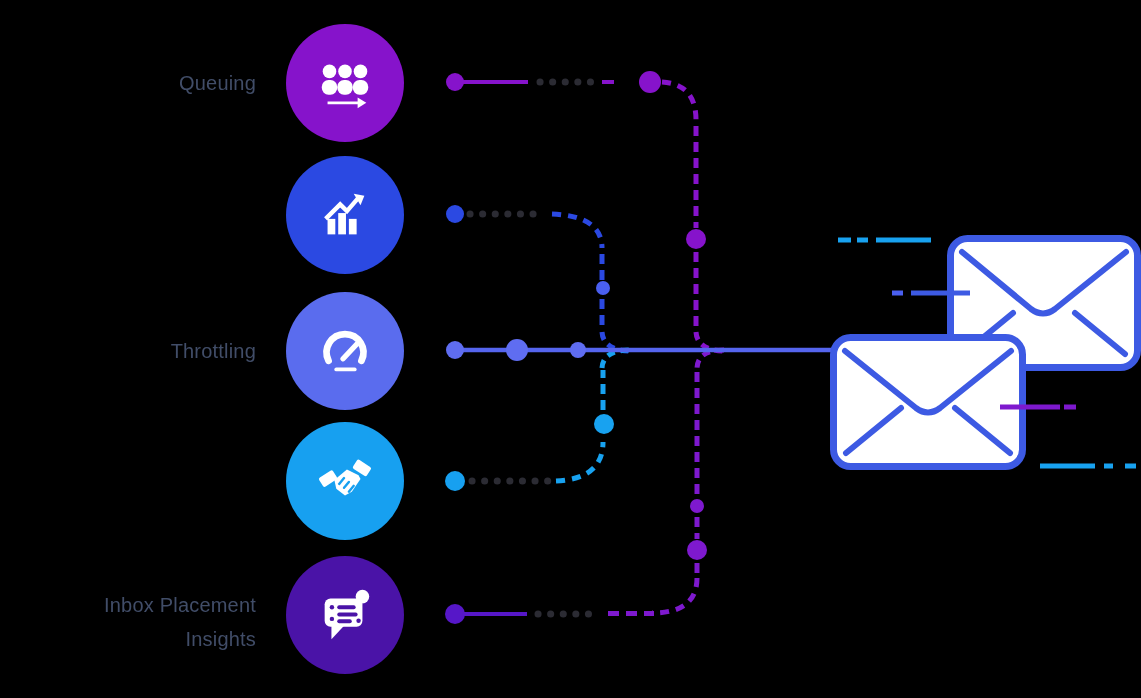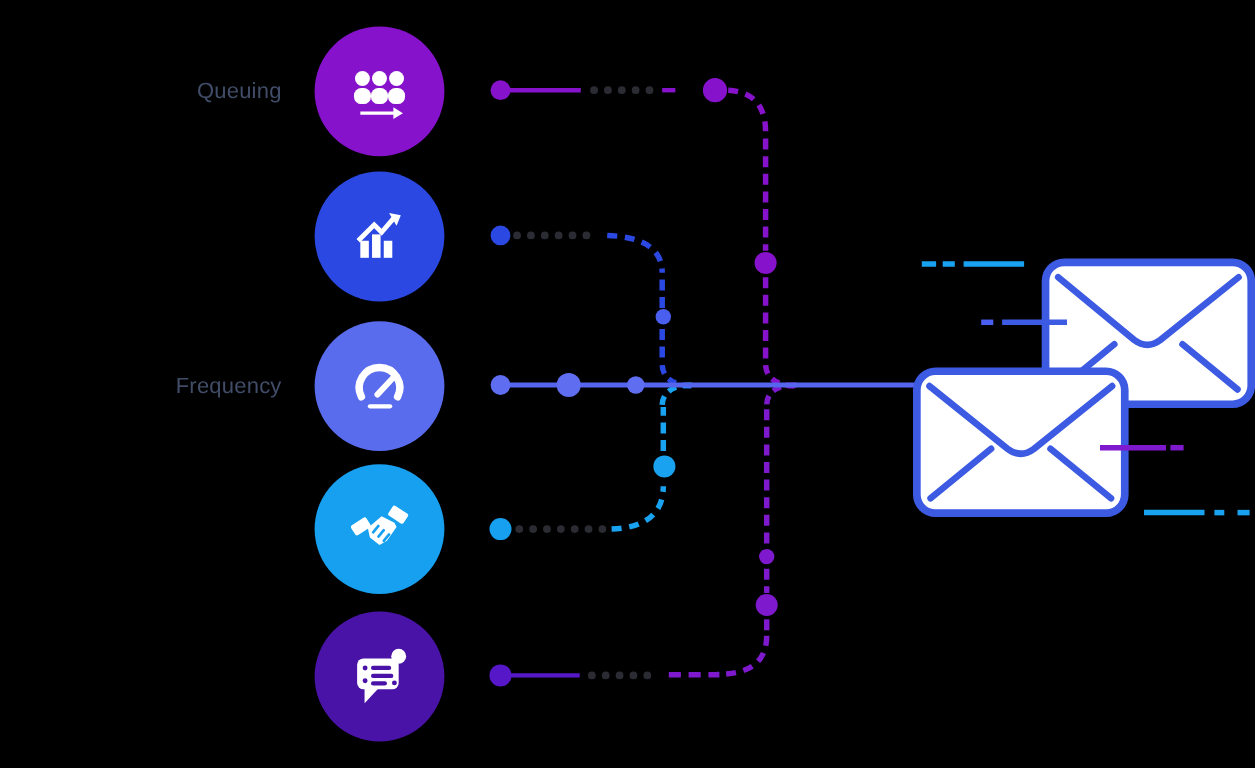--- a/index.html
+++ b/index.html
@@ -22,21 +22,23 @@
   .f4{background:var(--support);}
   .f5{background:var(--insights);}
   .connector-layer{position:absolute;left:0;top:0;}
 </style>
 </head>
 <body>
 
 <div class="canvas">
 
   <div class="feature-label" style="top:83px">Queuing</div>
-  <div class="feature-label" style="top:351px">Frequency</div>
+  <div class="feature-label" style="top:351px">Throttling</div>
+  <div class="feature-label" style="top:622px">Inbox Placement
+Insights</div>
 
   <div class="feature-circle f1" style="top:24px">
     <svg width="62" height="62" viewBox="0 0 64 64">
       <g fill="#fff">
         <circle cx="16" cy="20" r="7"></circle>
           <circle cx="32" cy="20" r="7"></circle>
           <circle cx="48" cy="20" r="7"></circle>
         <rect x="8" y="29" width="16" height="15" rx="7"></rect>
         <rect x="24" y="29" width="16" height="15" rx="7"></rect>
         <rect x="40" y="29" width="16" height="15" rx="7"></rect>

